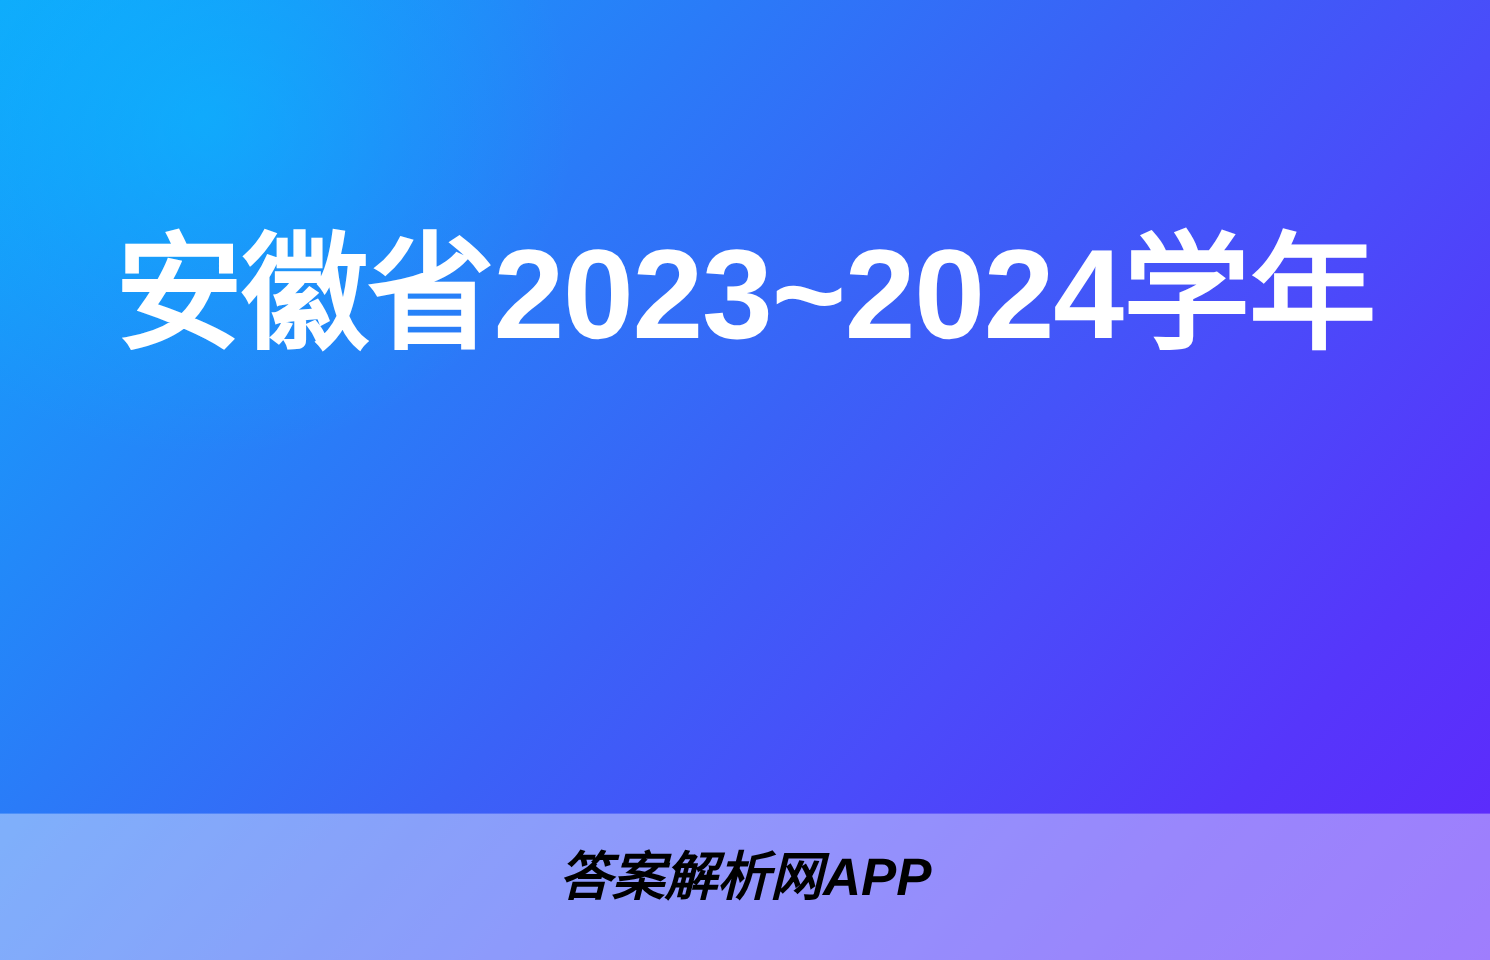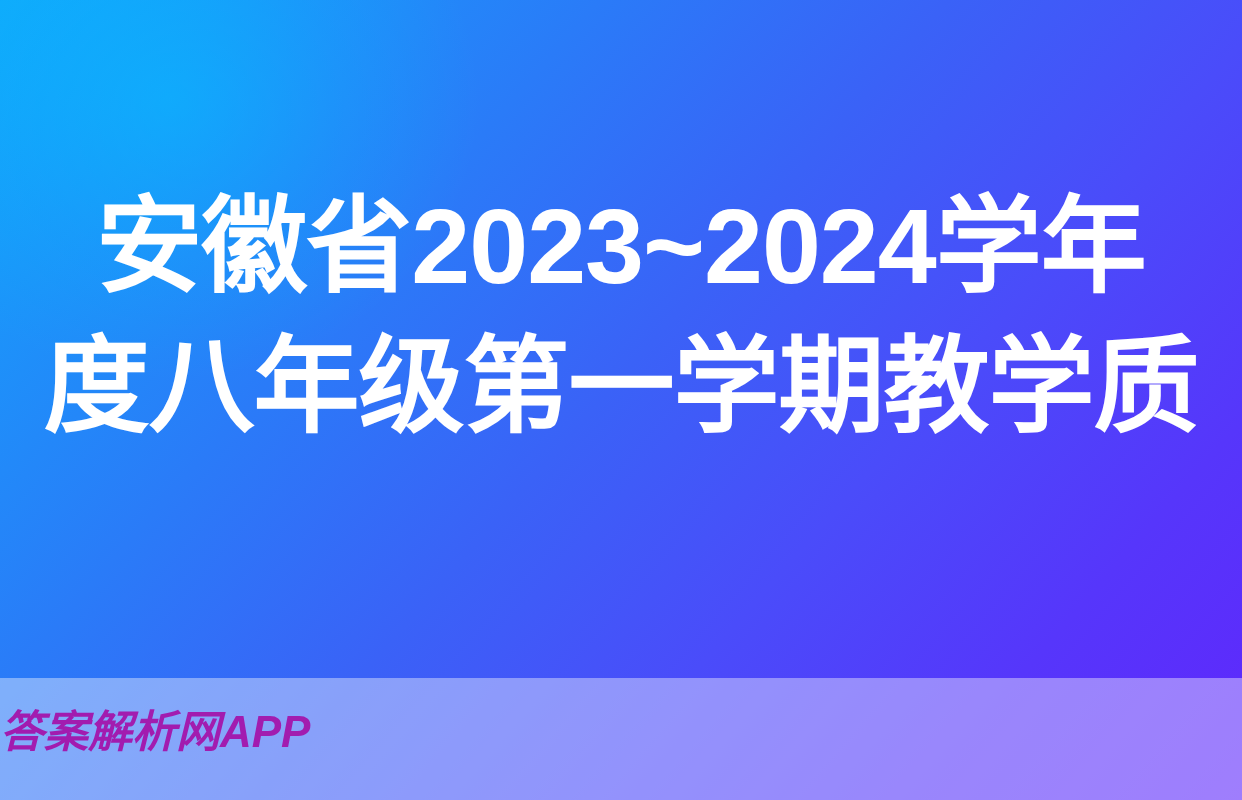--- a/index.html
+++ b/index.html
@@ -75,40 +75,39 @@
     top: 678px;
     height: 122px;
     background: rgba(255, 255, 255, 0.40);
   }
 
   .footer-text {
     position: absolute;
     left: 0;
     right: 0;
     top: 702px;
-    text-align: left;
-    color: #a21caf;
+    text-align: center;
+    color: #000000;
     font-size: 44px;
     font-weight: 700;
     font-style: italic;
     letter-spacing: 0px;
     line-height: 60px;
     white-space: nowrap;
     user-select: none;
   }
 </style>
 </head>
 <body>
 
 <div class="stage">
 
   <div class="bg-gradient"></div>
   <div class="bg-glow"></div>
 
   <div class="title-block">
     <span class="title-line">安徽省2023~2024学年</span>
-    <span class="title-line">度八年级第一学期教学质</span>
   </div>
 
   <div class="footer-band"></div>
   <div class="footer-text">答案解析网APP</div>
 
 </div>
 
 </body></html>

